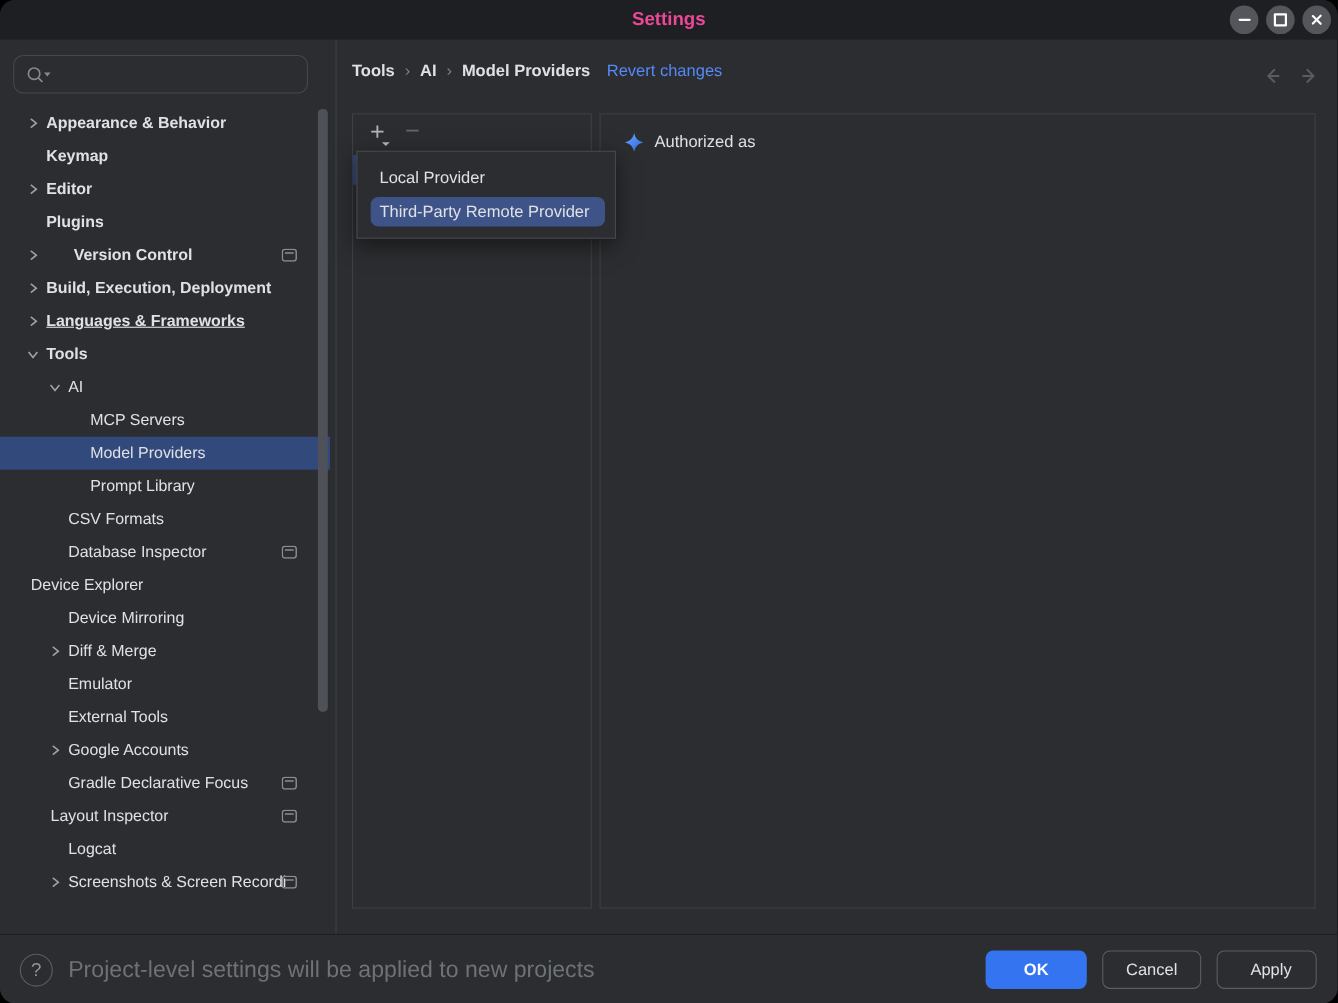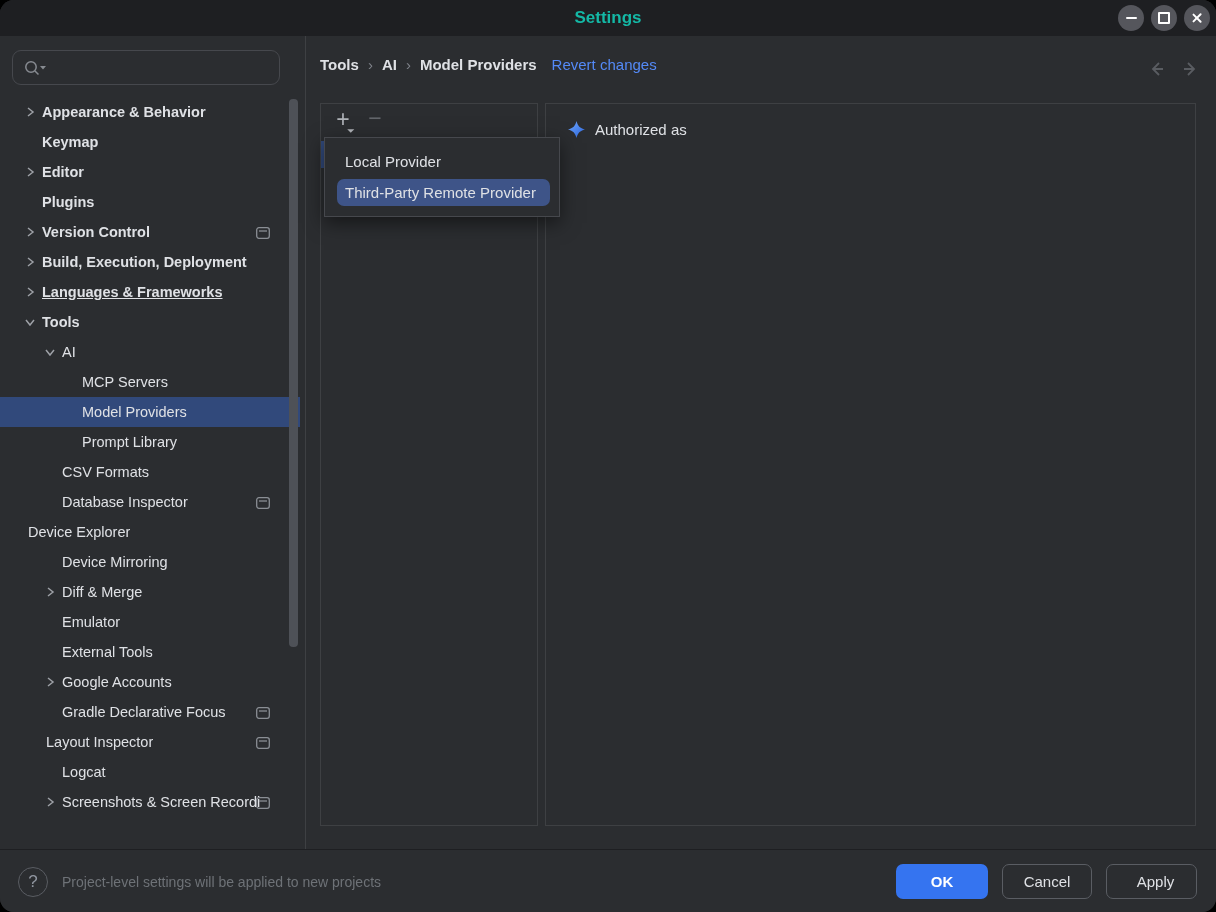--- a/index.html
+++ b/index.html
@@ -2,21 +2,21 @@
 <html><head>
 <meta charset="utf-8">
 <style>
   html,body{margin:0;padding:0;background:#000;width:1216px;height:912px;overflow:hidden;
     font-family:"Liberation Sans","DejaVu Sans",sans-serif;}
   .window{position:absolute;left:0;top:0;width:1216px;height:912px;background:#2B2D30;
     border-radius:14px;overflow:hidden;}
   
   .titlebar{position:absolute;left:0;top:0;width:100%;height:36px;background:#1E1F22;}
   .title{position:absolute;left:0;right:0;top:0;height:36px;line-height:36px;text-align:center;
-    color:#14b8a6;font-size:17px;font-weight:bold;}
+    color:#ec4899;font-size:17px;font-weight:bold;}
   .winbtn{position:absolute;top:5px;width:26px;height:26px;border-radius:50%;background:#55565C;
     display:flex;align-items:center;justify-content:center;}
   .winbtn .bar{width:11px;height:2px;background:#fff;border-radius:1px;}
   .winbtn .sq{width:8px;height:8px;border:2px solid #fff;border-radius:1px;}
   .winbtn .x{position:relative;width:12px;height:12px;}
   .winbtn .x::before,.winbtn .x::after{content:"";position:absolute;left:5px;top:0;width:2.4px;height:12px;
     background:#fff;border-radius:1px;}
   .winbtn .x::before{transform:rotate(45deg);} .winbtn .x::after{transform:rotate(-45deg);}
   
   .sidebar-divider{position:absolute;left:305px;top:36px;width:1px;height:813px;background:#3E4043;}
@@ -58,21 +58,21 @@
   .popup{position:absolute;left:324px;top:137px;width:236px;box-sizing:border-box;background:#2B2D30;
     border:1px solid #46484D;box-shadow:0 6px 18px rgba(0,0,0,.5);padding:9px 0;z-index:10;}
   .popup-item{height:30px;line-height:30px;color:#DFE1E5;font-size:15px;padding-left:20px;white-space:nowrap;}
   .popup-item.sel{height:27px;line-height:27px;margin:2px 9px 1px 12px;padding-left:8px;
     background:#3E5488;border-radius:7px;}
   
   .footer{position:absolute;left:0;top:849px;width:100%;height:63px;background:#2B2D30;border-top:1px solid #1E1F22;box-sizing:border-box;}
   .help-circle{position:absolute;left:18px;top:17px;width:30px;height:30px;border-radius:50%;
     border:1.6px solid #5A5D63;box-sizing:border-box;color:#9096A0;font-size:17px;display:flex;
     align-items:center;justify-content:center;}
-  .hint{position:absolute;left:62px;top:16px;height:32px;line-height:32px;color:#6E7277;font-size:14px;}
+  .hint{position:absolute;left:62px;top:16px;height:32px;line-height:32px;color:#6E7277;font-size:21px;}
   .btn{position:absolute;top:14px;height:35px;border-radius:7px;font-size:15px;color:#DFE1E5;
     display:flex;align-items:center;justify-content:center;box-sizing:border-box;font-family:inherit;}
   .btn.primary{left:896px;width:92px;background:#3574F0;color:#FFFFFF;font-weight:bold;border:none;}
   .btn.secondary{border:1px solid #5A5D63;background:transparent;}
   .btn.cancel{left:1002px;width:90px;}
   .btn.apply{left:1106px;width:91px;padding-left:14px;}
 </style>
 </head>
 <body>
 
@@ -122,21 +122,21 @@
       </div>
       <div class="tree-row lvl0">
         <span class="lbl" style="margin-left: 42px;">Plugins</span>
       </div>
       <div class="tree-row lvl0">
         <span class="chev" style="left: 22px;">
           <svg width="16" height="16" viewBox="0 0 16 16">
             <path d="M6 4 L11 8 L6 12" fill="none" stroke="#9DA0A6" stroke-width="1.5"></path>
           </svg>
         </span>
-        <span class="lbl" style="margin-left: 42px; text-align: right;">Version Control</span>
+        <span class="lbl" style="margin-left: 67px; text-align: right;">Version Control</span>
         <span class="proj"><svg width="14" height="12" viewBox="0 0 14 12">
             <rect x="0.7" y="0.7" width="12.6" height="10.6" rx="2.2" fill="none" stroke="#8A8E94" stroke-width="1.3"></rect>
             <line x1="3" y1="4" x2="11" y2="4" stroke="#8A8E94" stroke-width="1.3"></line>
           </svg></span>
       </div>
       <div class="tree-row lvl0">
         <span class="chev" style="left: 22px;">
           <svg width="16" height="16" viewBox="0 0 16 16">
             <path d="M6 4 L11 8 L6 12" fill="none" stroke="#9DA0A6" stroke-width="1.5"></path>
           </svg>

